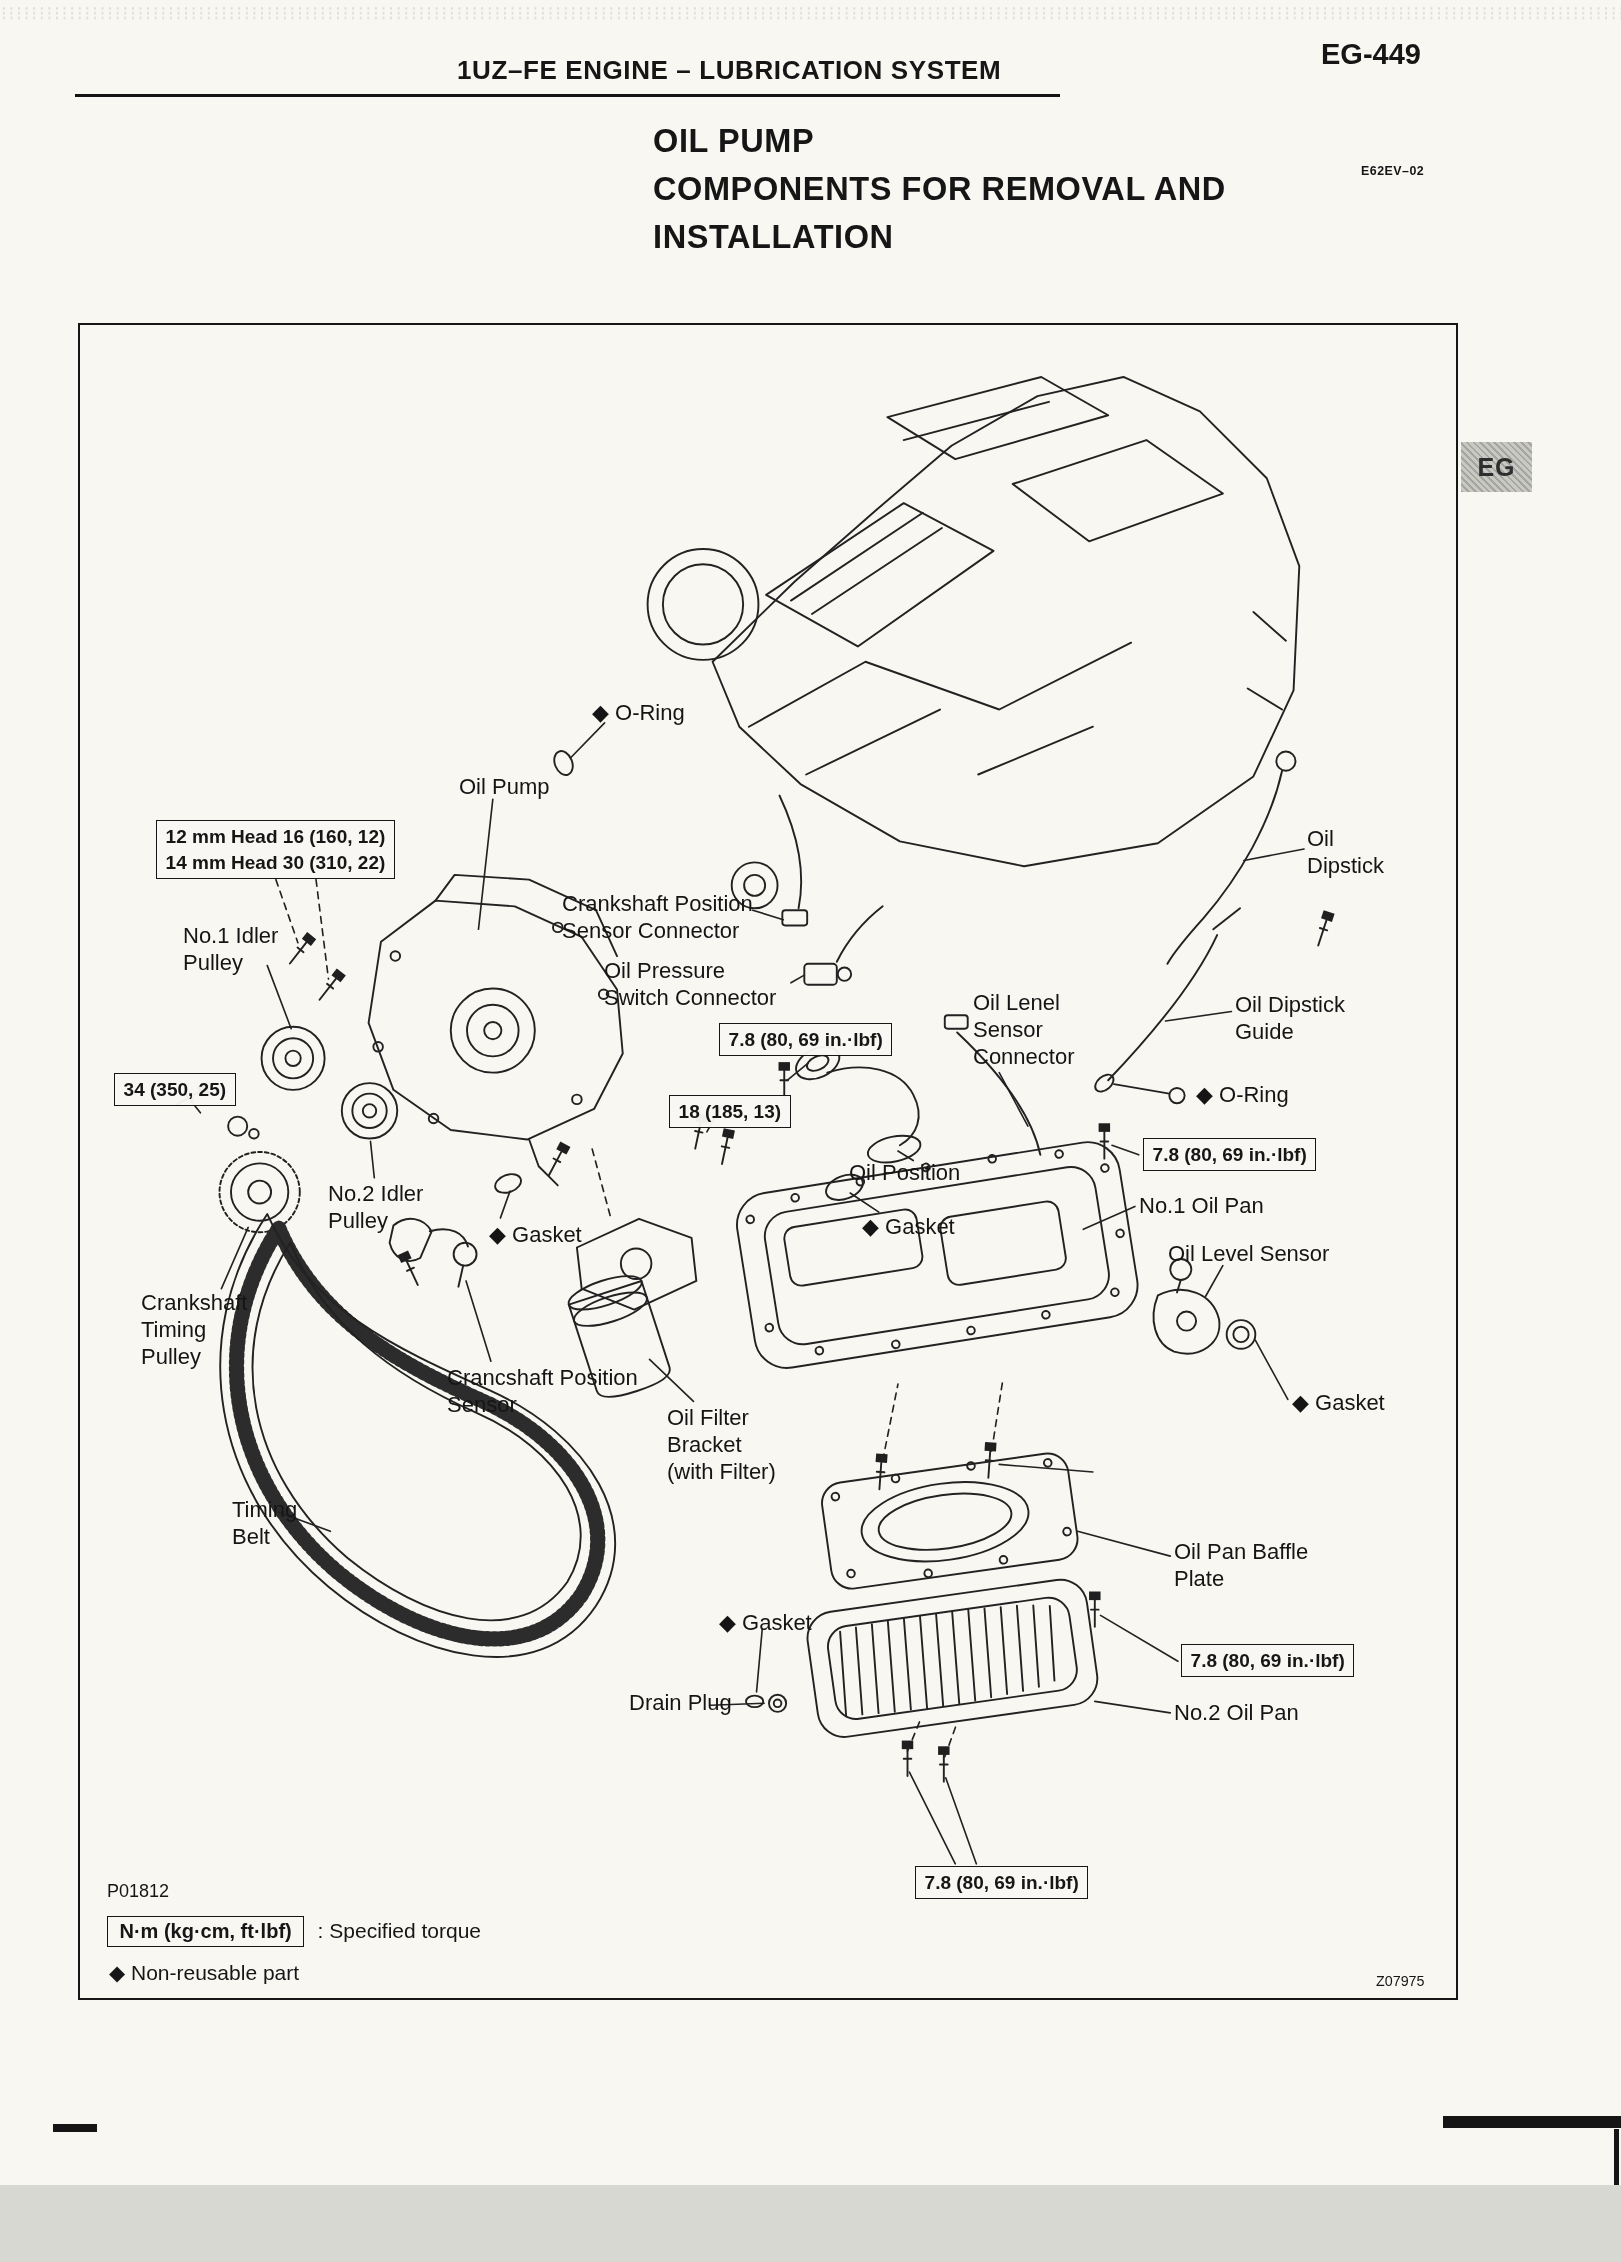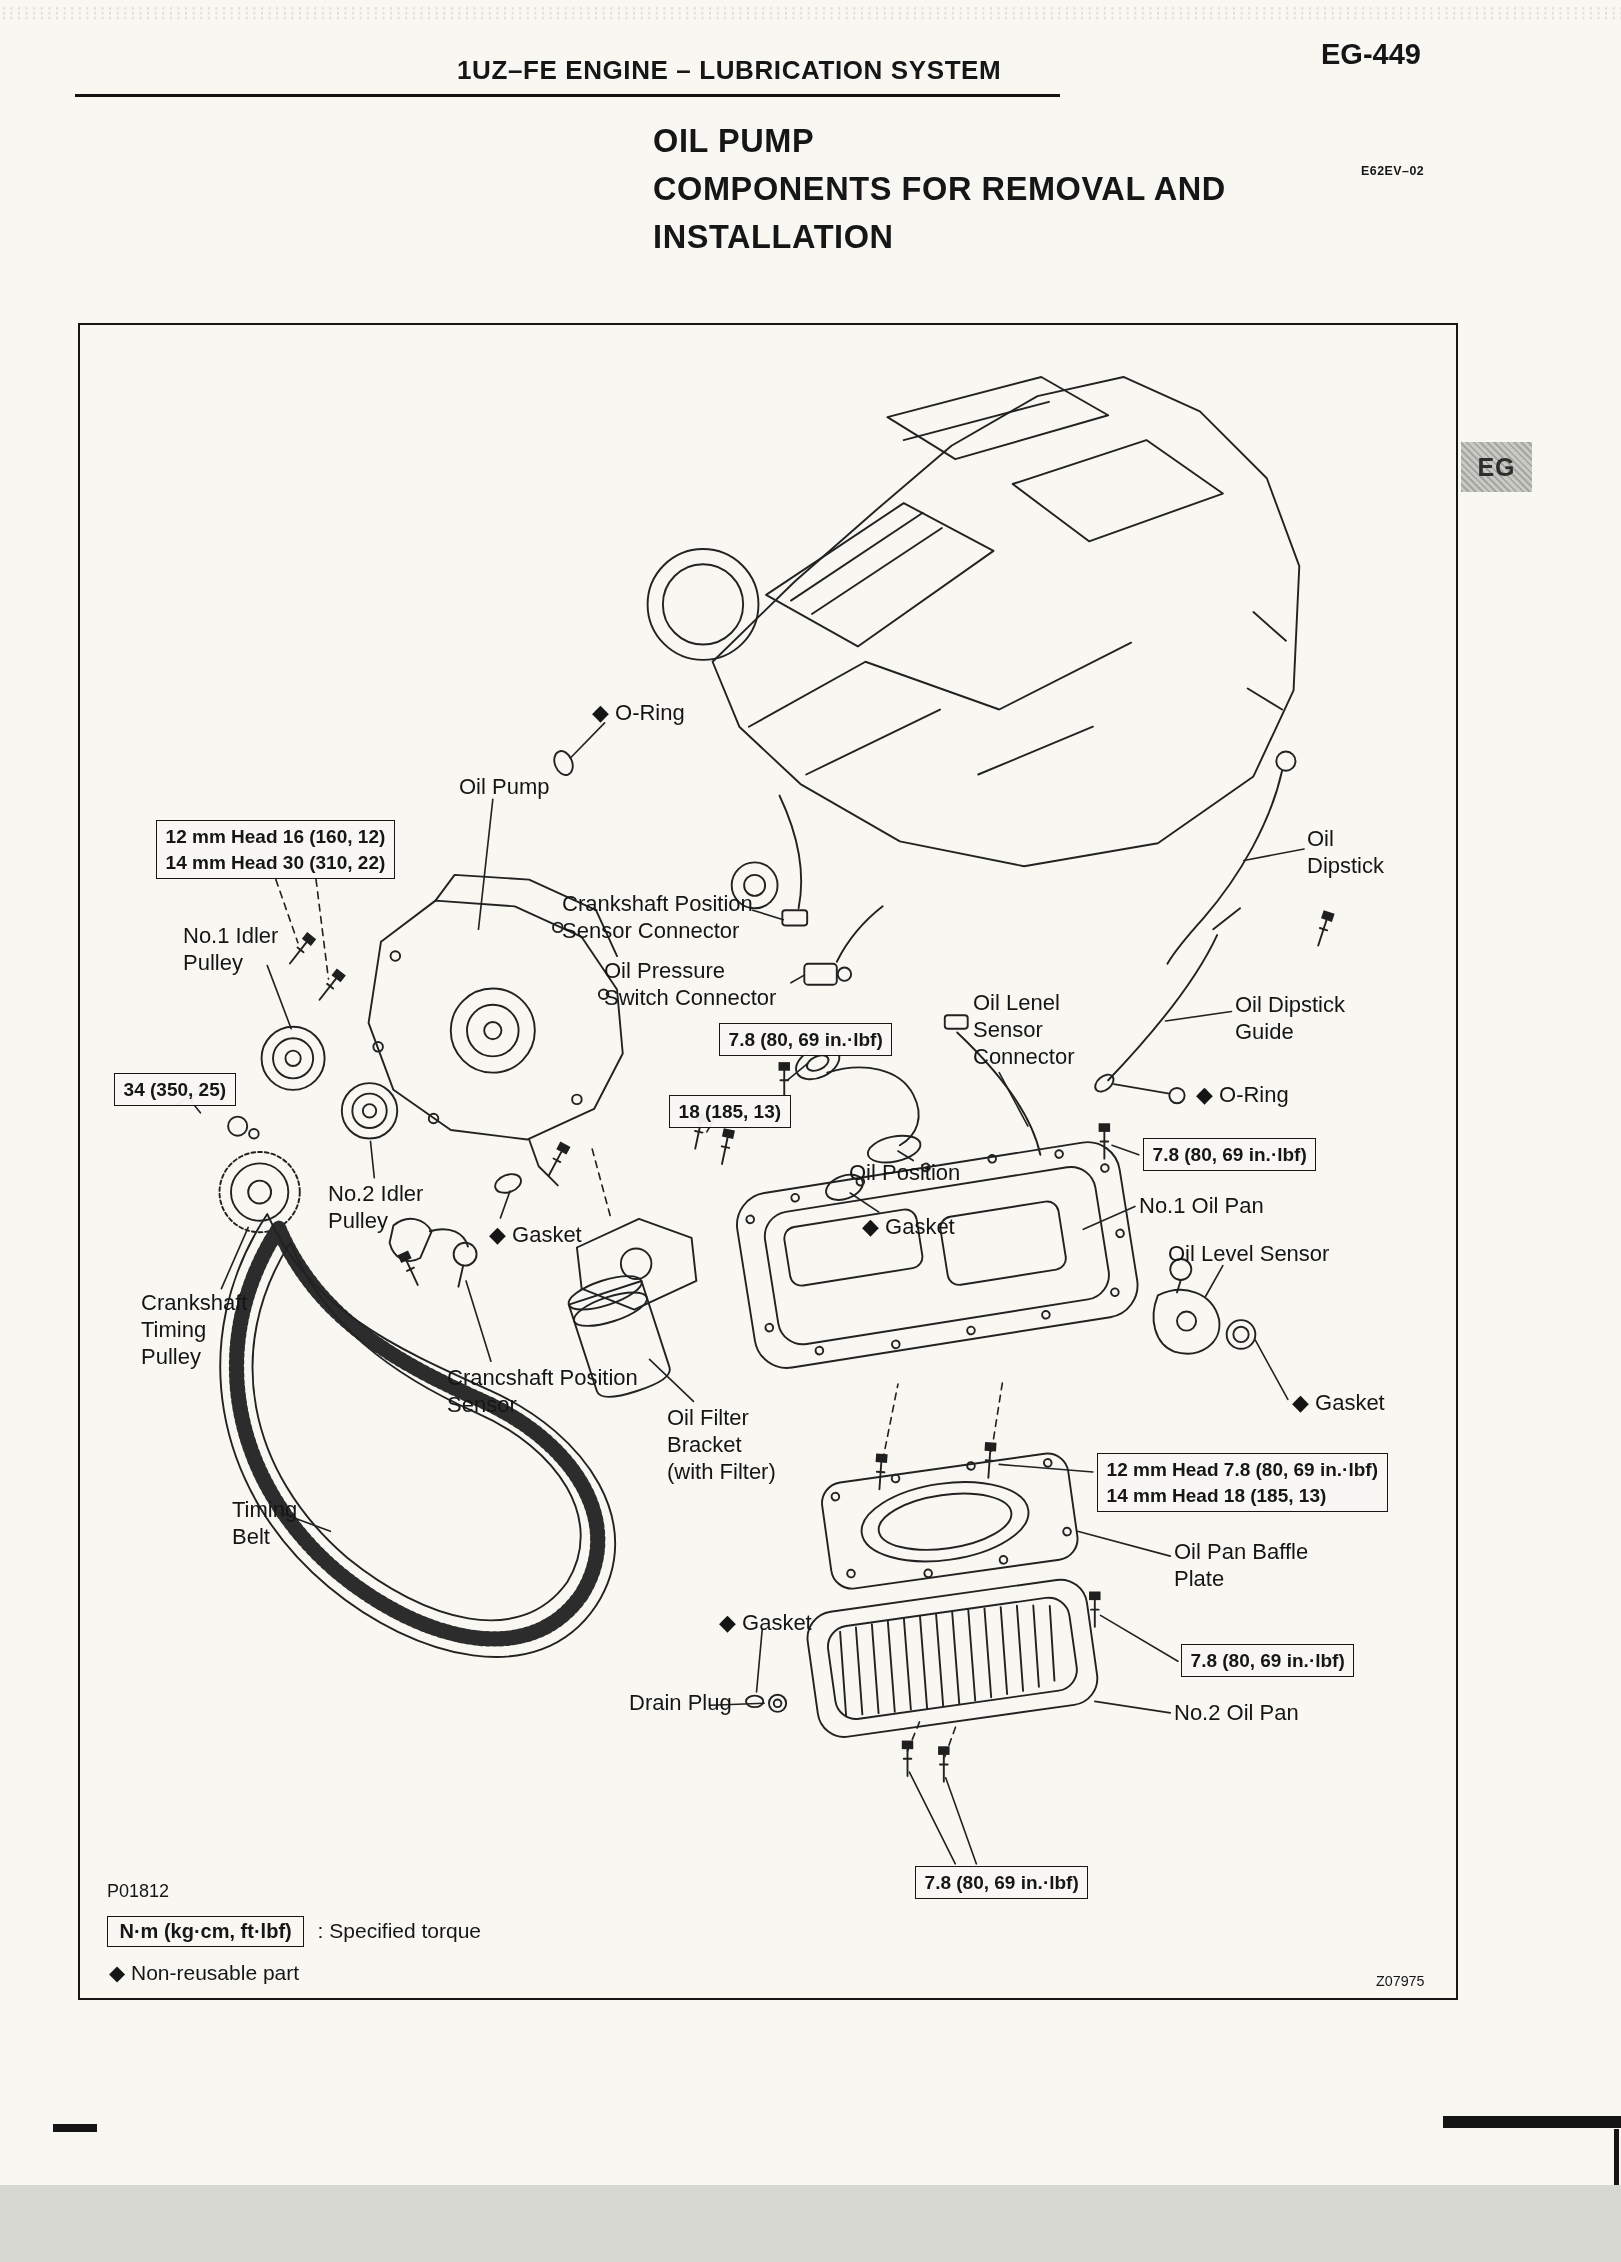--- a/index.html
+++ b/index.html
@@ -321,22 +321,20 @@
     <div class="lbl" style="left:1088px; top:916px;">Oil Level Sensor</div>
     <div class="lbl" style="left:61px; top:965px;">Crankshaft
 Timing
 Pulley</div>
     <div class="lbl" style="left:367px; top:1040px;">Crancshaft Position
 Sensor</div>
     <div class="lbl" style="left:1212px; top:1065px;">◆ Gasket</div>
     <div class="lbl" style="left:587px; top:1080px;">Oil Filter
 Bracket
 (with Filter)</div>
-    <div class="tq" style="left:1017px; top:1128px;">12 mm Head 7.8 (80, 69 in.·lbf)
-14 mm Head 18 (185, 13)</div>
     <div class="lbl" style="left:152px; top:1172px;">Timing
 Belt</div>
     <div class="lbl" style="left:1094px; top:1214px;">Oil Pan Baffle
 Plate</div>
     <div class="lbl" style="left:639px; top:1285px;">◆ Gasket</div>
     <div class="tq" style="left:1101px; top:1319px;">7.8 (80, 69 in.·lbf)</div>
     <div class="lbl" style="left:549px; top:1365px;">Drain Plug</div>
     <div class="lbl" style="left:1094px; top:1375px;">No.2 Oil Pan</div>
     <div class="tq" style="left:835px; top:1541px;">7.8 (80, 69 in.·lbf)</div>
 

